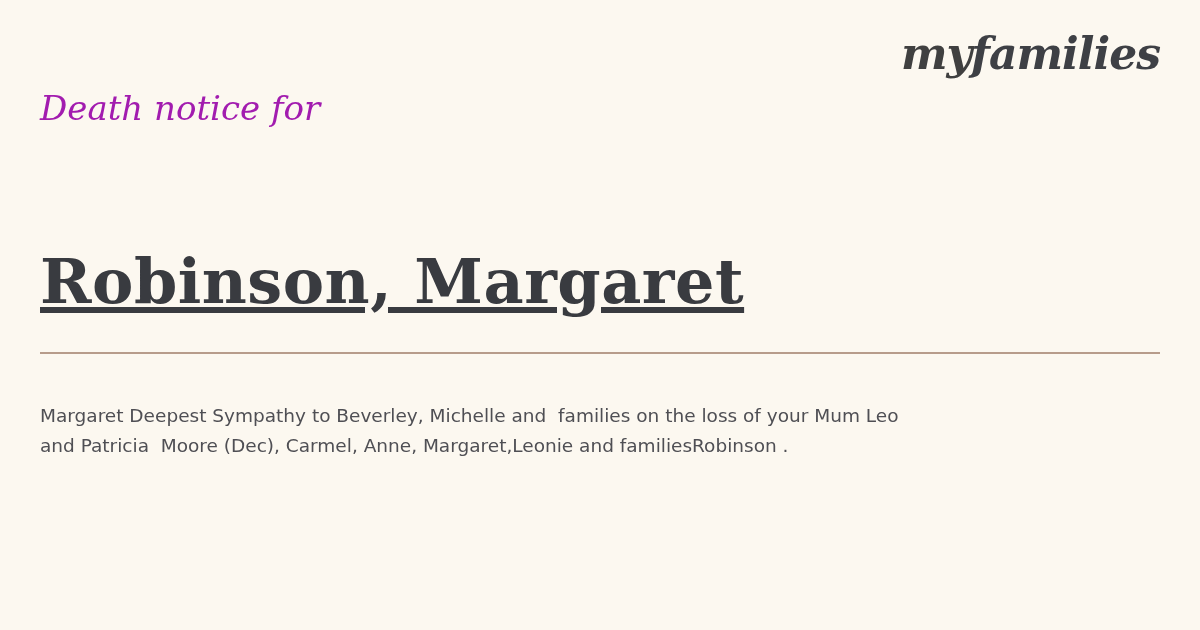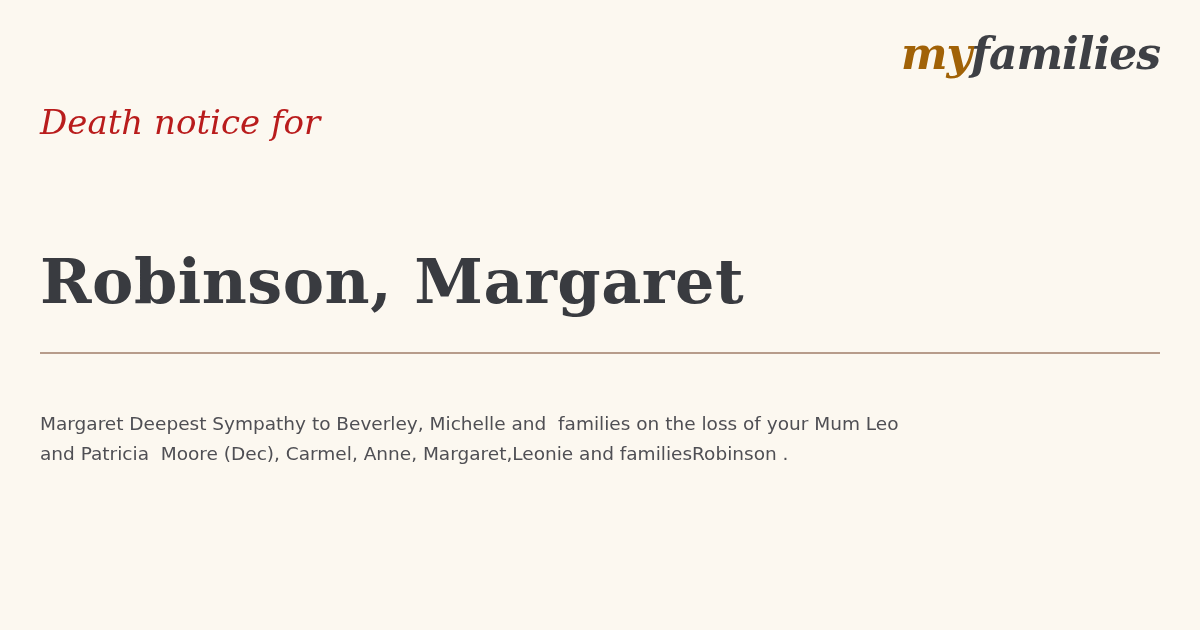--- a/index.html
+++ b/index.html
@@ -24,59 +24,59 @@
     top: 28px;
     right: 40px;
     font-family: "DejaVu Serif", serif;
     font-style: italic;
     font-weight: bold;
     font-size: 44px;
     letter-spacing: -1px;
     line-height: 1.2;
     white-space: nowrap;
   }
-  .logo-my    { color: #a16207; margin-left: 44px; }
+  .logo-my    { color: #404040; margin-left: 44px; }
   .logo-trib  { color: #3E4045; }
   .eyebrow {
     position: absolute;
     top: 88px;
     left: 40px;
     font-family: "DejaVu Serif", serif;
     font-style: italic;
     font-weight: normal;
     font-size: 34px;
-    color: #b91c1c;
+    color: #a21caf;
     line-height: 1.2;
-    margin-top: 14px;
   }
   .title {
     position: absolute;
     top: 204px;
     left: 40px;
     font-family: "DejaVu Serif", serif;
     font-weight: bold;
     font-size: 62px;
     letter-spacing: 0.5px;
     color: #393B40;
     line-height: 1.15;
     white-space: nowrap;
+    text-decoration: underline;
   }
   .divider {
     position: absolute;
     top: 352px;
     left: 40px;
     right: 40px;
     height: 0;
     border: none;
     border-top: 2px solid #B79C8B;
     margin: 0;
   }
   .message {
     position: absolute;
-    top: 390px;
+    top: 382px;
     left: 40px;
     width: 900px;
     font-family: "DejaVu Sans", "Liberation Sans", sans-serif;
     font-size: 18.5px;
     line-height: 30px;
     color: #4F4F54;
     white-space: pre-wrap;
   }
 </style>
 </head>

